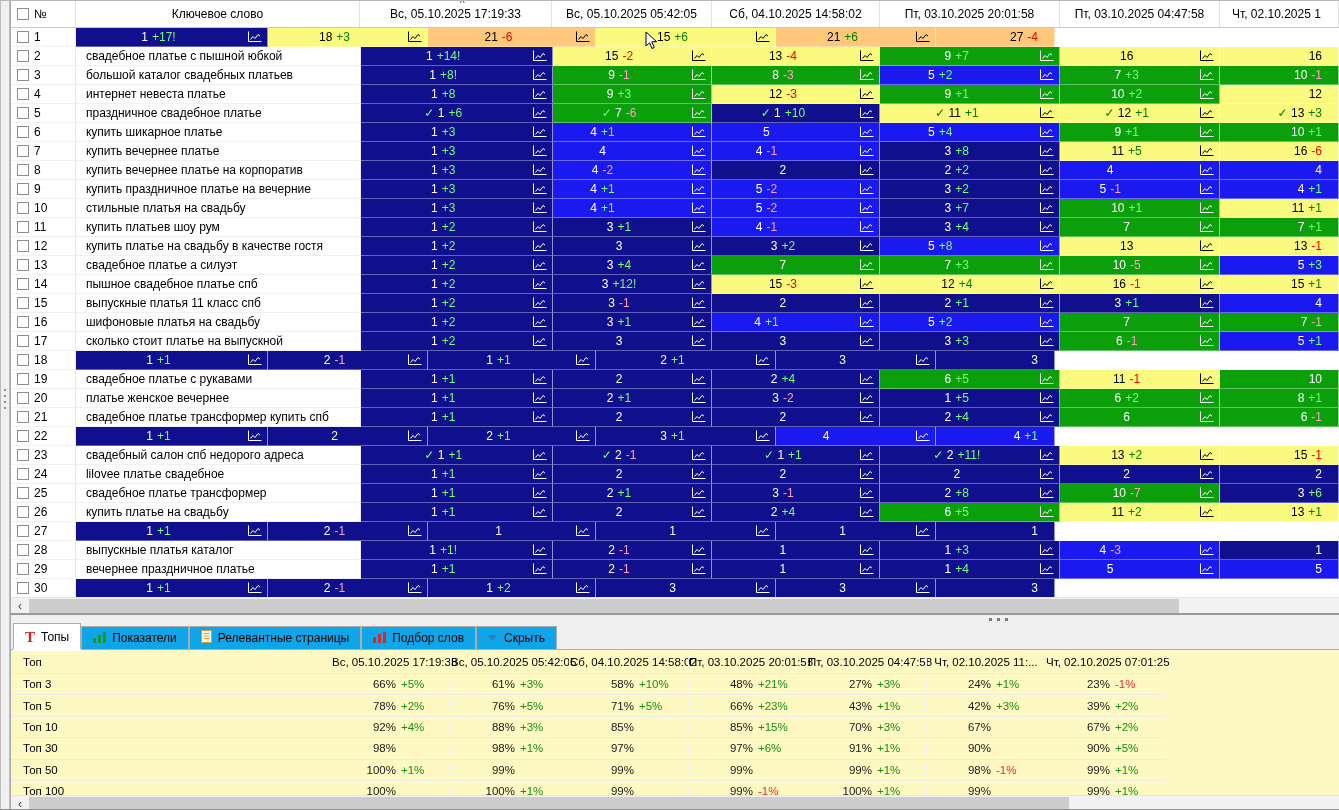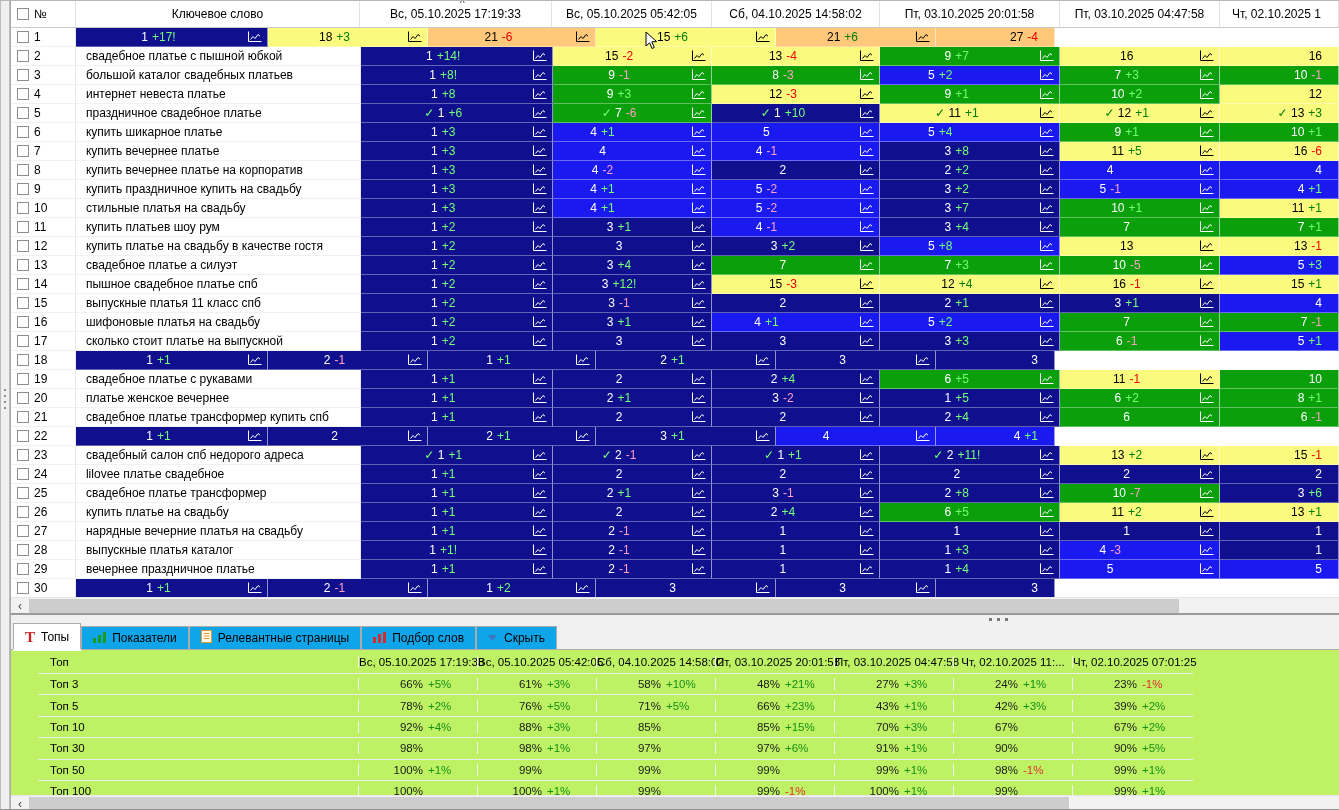--- a/index.html
+++ b/index.html
@@ -63,22 +63,22 @@
 
   
   #tabbar{position:absolute;left:0;top:622px;width:1329px;height:26px;background:#F0F0F0;
     display:flex;align-items:flex-end;padding-left:2px;box-sizing:border-box;z-index:2;}
   .tab{display:flex;align-items:center;gap:6px;padding:0 11px;height:23px;background:#0ea5e9;
     border:1px solid #ACACAC;border-bottom:none;box-sizing:border-box;cursor:default;white-space:nowrap;}
   .tab.active{height:26px;background:#FFF;position:relative;z-index:3;box-shadow:0 2px 0 #FFF;}
   .ti-t{color:#D02020;font-weight:bold;font-size:15px;font-family:"Liberation Serif",serif;line-height:14px;}
 
   
-  #bottom-panel{position:absolute;left:0;top:648px;width:1329px;height:146px;background:#bef264;
-    border-top:1px solid #ACACAC;box-sizing:border-box;font-size:11.5px;z-index:1;padding-left:27px;}
+  #bottom-panel{position:absolute;left:0;top:648px;width:1329px;height:146px;background:#fef9c3;
+    border-top:1px solid #ACACAC;box-sizing:border-box;font-size:11.5px;z-index:1;}
   #bt-inner{width:1155px;}
   .bt-header{display:flex;height:23px;align-items:center;}
   .bt-label-col{width:320px;padding-left:12px;box-sizing:border-box;}
   .bt-dcol{width:119px;text-align:center;white-space:nowrap;box-sizing:border-box;border-left:1px solid #F0F0F0;}
   .bt-row{display:flex;height:20.4px;align-items:center;border-top:1px solid #ECECEC;}
   .bt-cell{width:119px;display:flex;white-space:nowrap;box-sizing:border-box;border-left:1px solid #F4F4F4;}
   .bt-main{width:64px;text-align:right;color:#1A1A1A;}
   .bt-delta{padding-left:5px;}
   .bt-delta.pos{color:#159015;}
   .bt-delta.neg{color:#E03030;}
@@ -557,21 +557,21 @@
           </div>
           <div class="cell cw7 bg-blue dark cut">
             <span class="val">4</span>
           </div>
         </div>
         <div class="mt-row">
           <div class="col-num cw0">
             <span class="cb"></span>
             <span>9</span>
           </div>
-          <div class="col-kw cw1">купить праздничное купить на свадьбу</div>
+          <div class="col-kw cw1">купить праздничное платье на вечерние</div>
           <div class="cell cw2 bg-navy dark">
             <span class="val">1<span class="delta pos">+3</span></span>
             <span class="ico">
               <svg width="16" height="12" viewBox="0 0 16 12">
                 <path d="M2.5 0.5 V10.5 H15.5" fill="none" stroke="currentColor" stroke-width="1"></path>
                 <polyline points="4.5,8.5 7,5.5 9,7.5 12,3.5 14,5.2" fill="none" stroke="currentColor" stroke-width="1"></polyline>
               </svg>
             </span>
           </div>
           <div class="cell cw3 bg-blue dark">
@@ -1545,21 +1545,20 @@
           </div>
           <div class="cell cw7 bg-yellow light cut">
             <span class="val">13<span class="delta pos">+1</span></span>
           </div>
         </div>
         <div class="mt-row">
           <div class="col-num cw0">
             <span class="cb"></span>
             <span>27</span>
           </div>
-          <div class="col-kw cw1">нарядные вечерние платья на свадьбу</div>
           <div class="cell cw2 bg-navy dark">
             <span class="val">1<span class="delta pos">+1</span></span>
             <span class="ico">
               <svg width="16" height="12" viewBox="0 0 16 12">
                 <path d="M2.5 0.5 V10.5 H15.5" fill="none" stroke="currentColor" stroke-width="1"></path>
                 <polyline points="4.5,8.5 7,5.5 9,7.5 12,3.5 14,5.2" fill="none" stroke="currentColor" stroke-width="1"></polyline>
               </svg>
             </span>
           </div>
           <div class="cell cw3 bg-navy dark">

